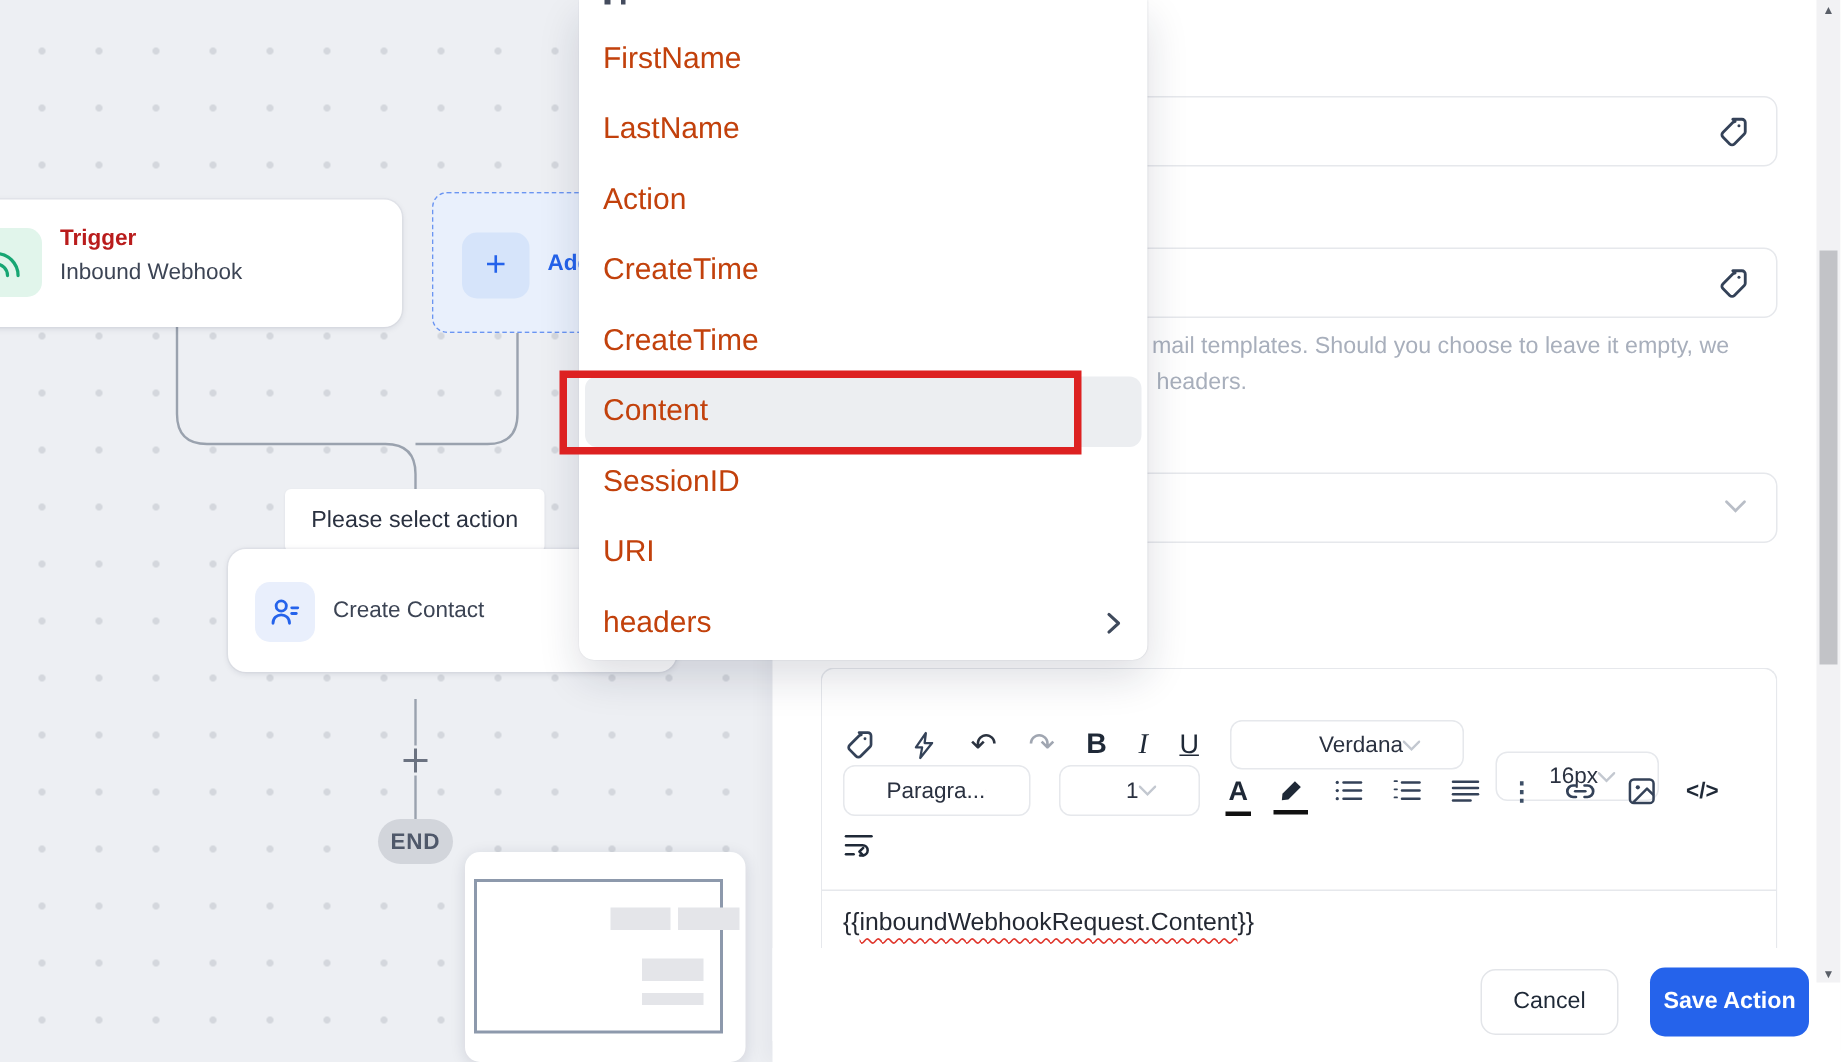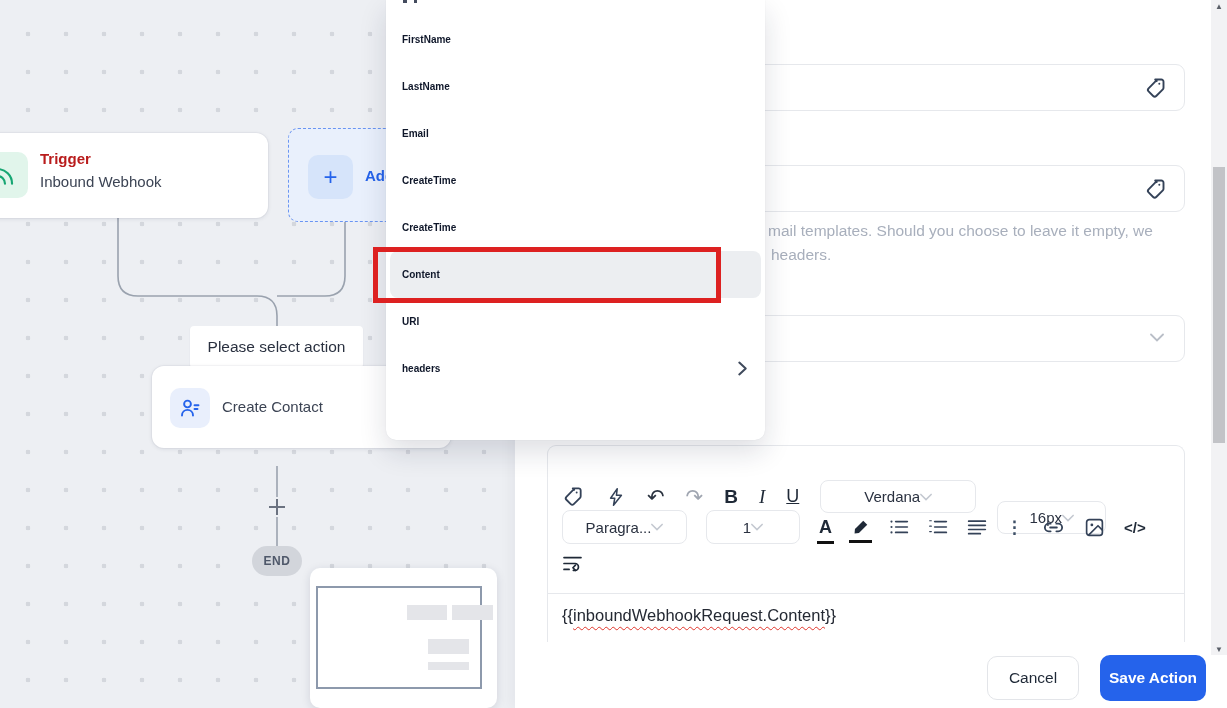--- a/index.html
+++ b/index.html
@@ -34,21 +34,21 @@
                   background:#fff; border-radius:4px; display:flex; align-items:center;
                   justify-content:center; font-size:15.5px; color:#2a3140;
                   box-shadow:0 1px 2px rgba(20,30,60,.07); }
 
   .create-node { left:128px; top:366px; width:299px; height:82px;margin-left:24px; }
   .create-node .node-icon { left:18px; top:22px; width:40px; height:40px; background:#e9effc; }
   .create-lbl { position:absolute; left:70px; top:32px; font-size:15px; color:#3c4454; }
 
   .end-pill { position:absolute; left:252px; top:546px; width:50px; height:30px;
               background:#d2d5db; border-radius:15px; display:flex; align-items:center;
-              justify-content:center; font-size:12px; font-weight:600; color:#4f586a; letter-spacing:.5px; }
+              justify-content:center; font-size:15px; font-weight:600; color:#4f586a; letter-spacing:.5px; }
 
   .minimap { position:absolute; left:310px; top:568px; width:187px; height:140px;
              background:#fff; border-radius:10px; box-shadow:0 2px 10px rgba(20,30,60,.13); }
   .minimap-view { position:absolute; left:6px; top:18px; width:166px; height:103px;
                   border:2px solid #8d99ac; }
   .mm-bar { position:absolute; background:#e4e5e9; }
 
   
   .panel { position:absolute; left:515px; top:0; width:712px; height:708px;
            background:#fff; box-shadow:-5px 0 12px rgba(20,30,60,.04); }
@@ -74,57 +74,57 @@
   .tb-row2 { top:64px; gap:19px; }
   .tb-btn { background:none; border:none; cursor:pointer; display:flex; align-items:center;
             justify-content:center; padding:0; font-family:"Liberation Sans", sans-serif; }
   .tb-text { font-size:18px; color:#1f2937; }
   .bold-b { font-weight:700; font-size:19px; }
   .italic-i { font-style:italic; font-family:"Liberation Serif", serif; font-size:19px; }
   .under-u { text-decoration:underline; font-size:18px; }
   .undo-g { font-size:21px; color:#2b3340; }
   .redo-g { font-size:21px; color:#a0a6b1; }
   .tb-select { height:33px; border:1px solid #e6e8ec; border-radius:8px; background:#fff;
-               display:flex; align-items:center; justify-content:center;
-               padding:0 5px; cursor:pointer; }
+               display:flex; align-items:center; justify-content:flex-end;
+               padding:0 28px; cursor:pointer; }
   .tb-select span { font-size:15px; color:#2a3140; }
   .w-font { width:156px; } .w-size { width:109px;margin-top:42px; }
   .w-para { width:125px; height:34px; } .w-line { width:94px; height:34px; }
   .a-color { position:relative; font-size:18px; font-weight:600; color:#1f2937; }
   .ink-bar { position:absolute; left:-2px; right:-2px; bottom:-6px; height:3px; background:#111; }
   .dots-v { font-size:17px; color:#3d4f66; font-weight:700; letter-spacing:0; }
   .tb-row3 { top:109px; }
   .editor-sep { position:absolute; left:0; right:0; top:147px; border-top:1px solid #e6e8ec; }
   .editor-content { position:absolute; left:14px; top:160px; right:14px;
                     font-size:16.5px; color:#242933; }
   .wavy { text-decoration:underline; text-decoration-style:wavy;
           text-decoration-color:#e0352b; text-decoration-thickness:1px; text-underline-offset:5px; }
 
   
-  .footer { position:absolute; left:0; bottom:4px; width:712px; height:62px; background:#fff; }
+  .footer { position:absolute; left:0; bottom:14px; width:712px; height:62px; background:#fff; }
   .btn { position:absolute; border-radius:10px; font-size:15.5px; cursor:pointer;
          font-family:"Liberation Sans", sans-serif; }
   .btn-cancel { right:148px; top:14px; width:92px; height:44px; background:#fff;
                 border:1px solid #e3e5e9; color:#1f2937; font-weight:400; }
   .btn-save { right:21px; top:13px; width:106px; height:46px; background:#2563eb;
               border:none; color:#fff; font-weight:700; }
 
   
   .scrollbar { position:absolute; right:0; top:0; width:16px; height:655px; background:#f2f2f4; }
   .scroll-thumb { position:absolute; left:2px; width:12px; top:167px; height:276px; background:#c2c3c7; }
   .scroll-arrow { position:absolute; left:0; width:16px; height:12px; color:#5a5f68; font-size:8px;
                   display:flex; align-items:center; justify-content:center; }
 
   
   .dropdown { position:absolute; left:386px; top:0; width:379px; height:440px; background:#fff;
               border-radius:0 0 10px 10px; z-index:20;
               box-shadow:0 12px 28px rgba(20,30,60,.14), 0 0 1px rgba(20,30,60,.12);
               padding-top:16px; }
   .dd-item { height:47px; display:flex; align-items:center; padding:0 16px;
-             font-size:10px; color:#0f172a; cursor:pointer;font-weight:bold; }
+             font-size:20px; color:#c2410c; cursor:pointer; }
   .dd-item.hl { background:#eceef1; border-radius:8px; margin:0 4px; padding:0 12px; }
   .dd-sub { margin-left:auto; display:flex; align-items:center; }
   .dd-remnant { position:absolute; top:0; width:4px; height:3px; background:#444c5e; }
 
   .red-annotation { position:absolute; left:373px; top:247px; width:348px; height:56px;
                     border:5px solid #dd2121; z-index:30; pointer-events:none; }
 
   svg { display:block; }
 </style>
 </head>
@@ -350,24 +350,25 @@
       <div class="scroll-arrow" style="bottom:0">▼</div>
     </div>
   </div>
 
   <div class="dropdown">
     <div class="dd-remnant" style="left:17px"></div>
     <div class="dd-remnant" style="left:28px;width:3px"></div>
 
     <div class="dd-item">FirstName</div>
     <div class="dd-item">LastName</div>
-    <div class="dd-item">Email</div>
+    <div class="dd-item">Action</div>
     <div class="dd-item">CreateTime</div>
     <div class="dd-item">CreateTime</div>
     <div class="dd-item hl">Content</div>
+    <div class="dd-item">SessionID</div>
     <div class="dd-item">URI</div>
     <div class="dd-item">
       <span>headers</span>
       <span class="dd-sub">
         <svg width="13" height="15" viewBox="0 0 10 14" fill="none" stroke="#3f4a5c" stroke-width="1.9" stroke-linecap="round" stroke-linejoin="round">
             <path d="M2 1.5 8 7 2 12.5"></path>
           </svg>
       </span>
     </div>
   </div>

